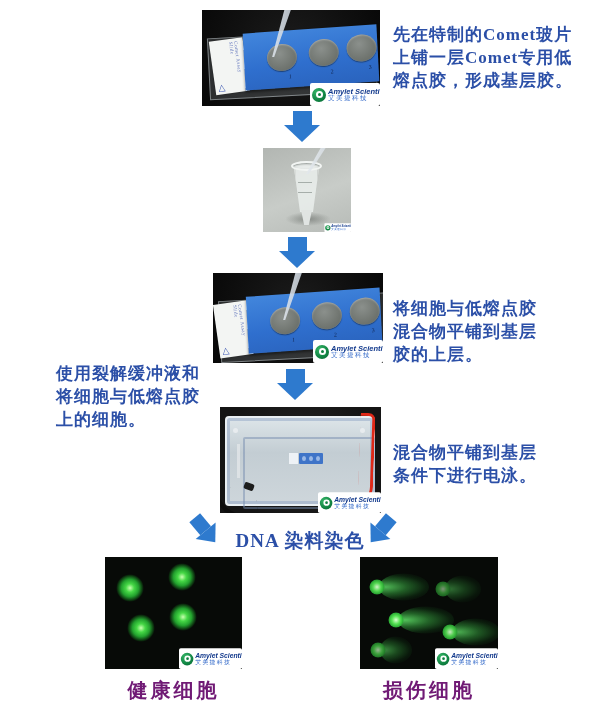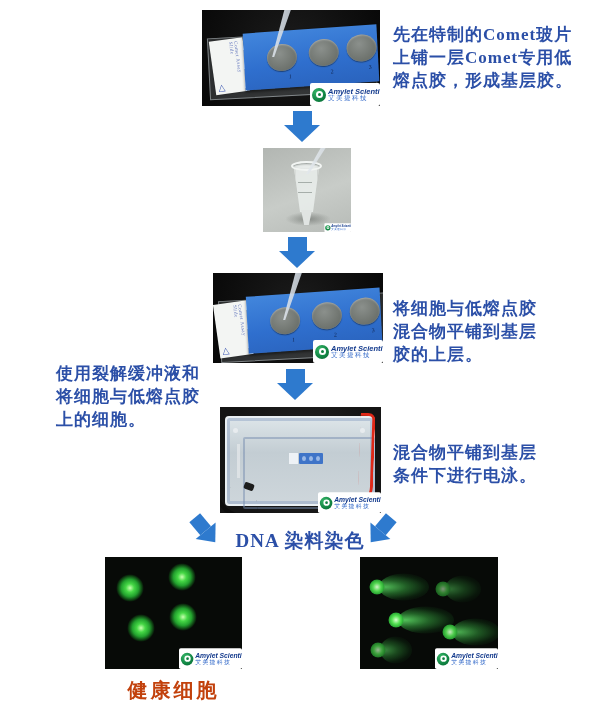--- a/index.html
+++ b/index.html
@@ -4,21 +4,21 @@
 <style>
   html,body{margin:0;padding:0;background:#ffffff;}
   .stage{position:relative;width:600px;height:720px;background:#ffffff;overflow:hidden;
          font-family:"Liberation Serif","DejaVu Serif",serif;}
 
   
   .step-text{position:absolute;color:#2b4fa7;font-size:17px;line-height:23px;
              letter-spacing:1px;white-space:pre-line;font-weight:bold;}
   .stain-label{position:absolute;color:#2b4fa7;font-size:19px;letter-spacing:1px;
                font-weight:bold;text-align:center;}
-  .caption{position:absolute;color:#c2410c;font-size:20px;letter-spacing:3px;
+  .caption{position:absolute;color:#701a75;font-size:20px;letter-spacing:3px;
            font-weight:bold;text-align:center;}
 
   
   .arrow-down{position:absolute;width:36px;}
   .arrow-down .stem{width:19px;height:14px;background:#2e7ace;margin:0 auto;}
   .arrow-down .head{width:0;height:0;border-left:18px solid transparent;
                     border-right:18px solid transparent;border-top:17px solid #2e7ace;}
   .arrow-diag{position:absolute;width:26px;}
   .arrow-diag .stem{width:14px;height:17px;background:#2e7ace;margin:0 auto;}
   .arrow-diag .head{width:0;height:0;border-left:13px solid transparent;
@@ -310,14 +310,15 @@
     <div class="amylet sc-md">
       <span class="amylet-globe"></span>
       <span class="amylet-texts">
         <span class="amylet-en">Amylet Scientific</span>
         <span class="amylet-cn">艾美捷科技</span>
       </span>
     </div>
   </div>
 
   <div class="caption" style="left:105px;top:677px;width:137px;">健康细胞</div>
+  <div class="caption" style="left:360px;top:677px;width:138px;">损伤细胞</div>
 
 </div>
 
 </body></html>

